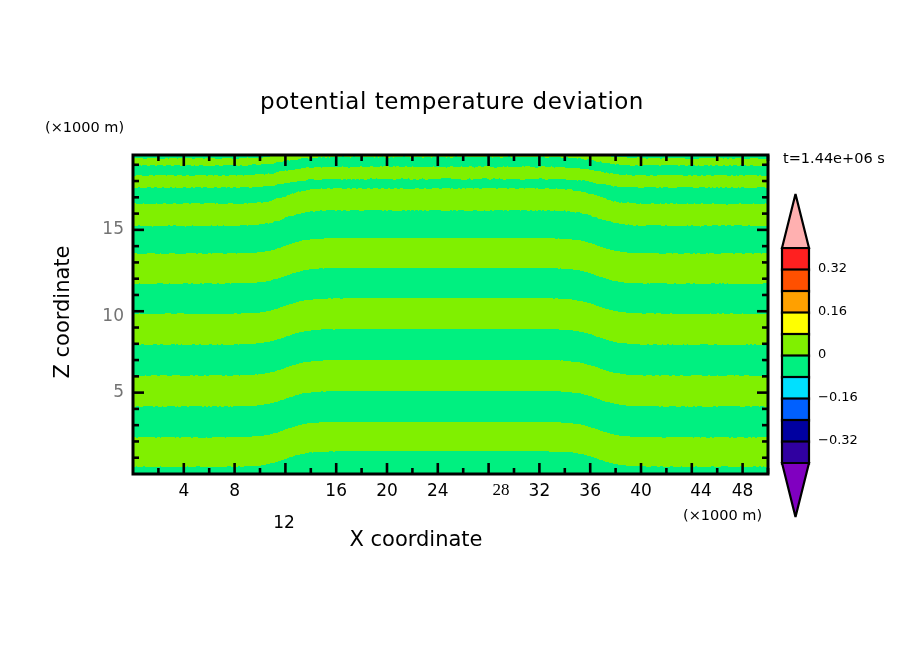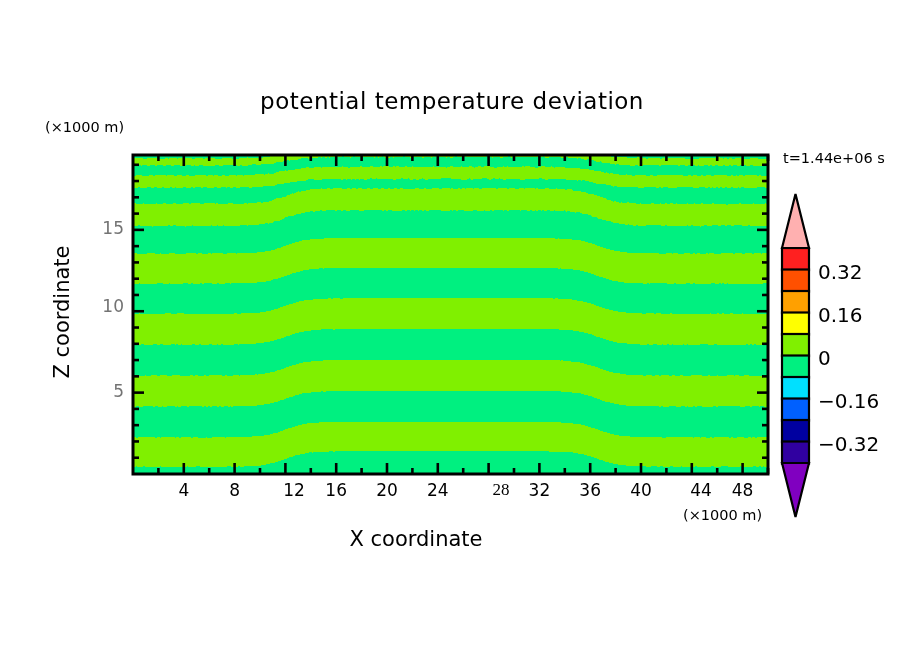--- a/index.html
+++ b/index.html
@@ -25,21 +25,21 @@
     position:absolute;left:-38px;top:300px;width:200px;text-align:center;
     font-size:21px;transform:rotate(-90deg);transform-origin:center center;
     color:#000;white-space:pre;
   }
 
   .tickxlbl{position:absolute;top:480px;font-size:17px;text-align:center;
     width:40px;color:#000;}
   .tickylbl{position:absolute;left:92px;width:32px;text-align:right;
     font-size:17px;color:#737373;}
 
-  .cblbl{position:absolute;left:818px;font-size:20px;color:#000;white-space:pre;}
+  .cblbl{position:absolute;left:818px;font-size:13px;color:#000;white-space:pre;}
 
   svg{position:absolute;left:0;top:0;overflow:visible;}
 </style>
 </head>
 <body>
 
 <div id="root">
 
   <div class="txt" id="title">potential temperature deviation</div>
 
@@ -172,34 +172,34 @@
         <rect x="782" y="420.00" width="27" height="22.10" fill="#0000a0" stroke="#000" stroke-width="2.2"></rect>
         <rect x="782" y="441.50" width="27" height="22.10" fill="#3000a0" stroke="#000" stroke-width="2.2"></rect>
         <path d="M782 248 L795.5 194 L809 248 Z" fill="#ffb0b0" stroke="#000" stroke-width="2.2" stroke-linejoin="miter"></path>
         <path d="M782 463 L795.5 517 L809 463 Z" fill="#8000c0" stroke="#000" stroke-width="2.2" stroke-linejoin="miter"></path>
       </g>
   </svg>
 
   <div id="xticklabels">
       <div class="tickxlbl" style="left: 163.8px;">4</div>
       <div class="tickxlbl" style="left: 214.6px;">8</div>
-      <div class="tickxlbl" style="left: 274px;">12</div>
+      <div class="tickxlbl" style="left: 264px; margin-top: 32px;">12</div>
       <div class="tickxlbl" style="left: 316.2px;">16</div>
       <div class="tickxlbl" style="left: 367px;">20</div>
       <div class="tickxlbl" style="left: 417.8px;">24</div>
       <div class="tickxlbl" style="left: 481px; font-family: Liberation Serif, serif;">28</div>
       <div class="tickxlbl" style="left: 519.4px;">32</div>
       <div class="tickxlbl" style="left: 570.2px;">36</div>
       <div class="tickxlbl" style="left: 621px;">40</div>
       <div class="tickxlbl" style="left: 671.8px; text-align: right;">44</div>
       <div class="tickxlbl" style="left: 722.6px;">48</div>
     </div>
   <div id="yticklabels">
       <div class="tickylbl" style="top: 380.622px;">5</div>
-      <div class="tickylbl" style="top: 296px;">10</div>
+      <div class="tickylbl" style="top: 305px;">10</div>
       <div class="tickylbl" style="top: 217.867px;">15</div>
     </div>
   <div id="cbticklabels">
       <div class="cblbl" style="top: 259.5px;">0.32</div>
       <div class="cblbl" style="top: 302.5px;">0.16</div>
       <div class="cblbl" style="top: 345.5px;">0</div>
       <div class="cblbl" style="top: 388.5px;">−0.16</div>
       <div class="cblbl" style="top: 431.5px;">−0.32</div>
     </div>
 

